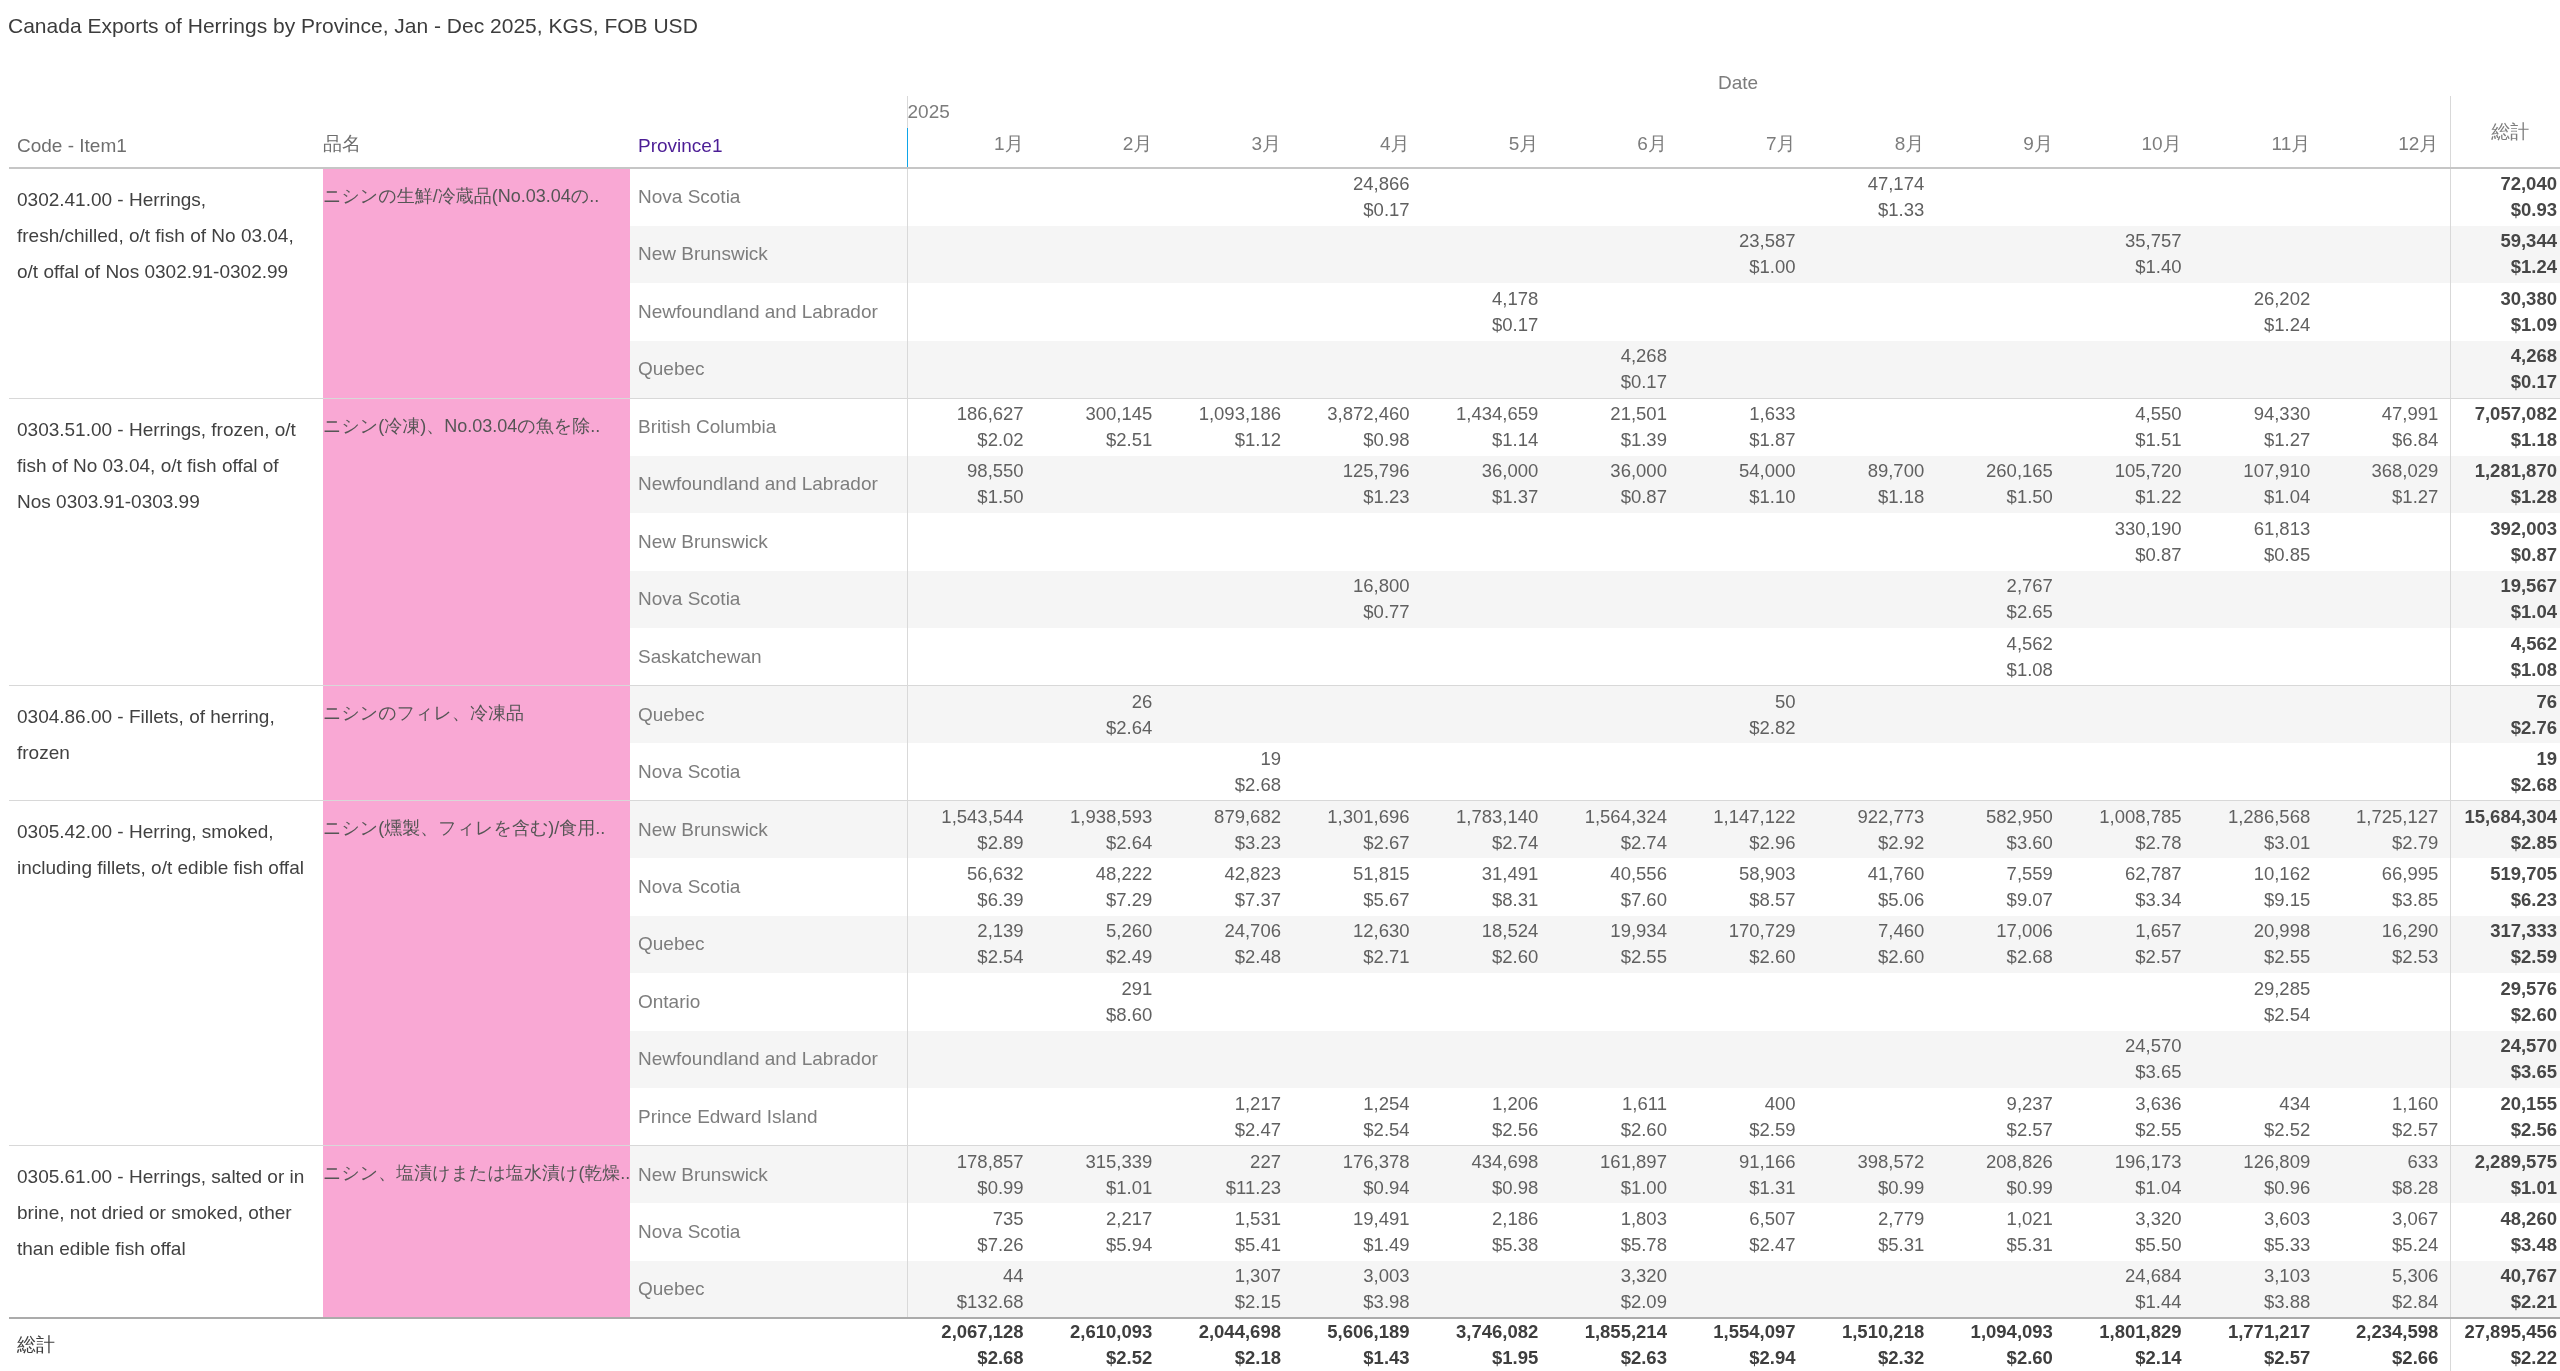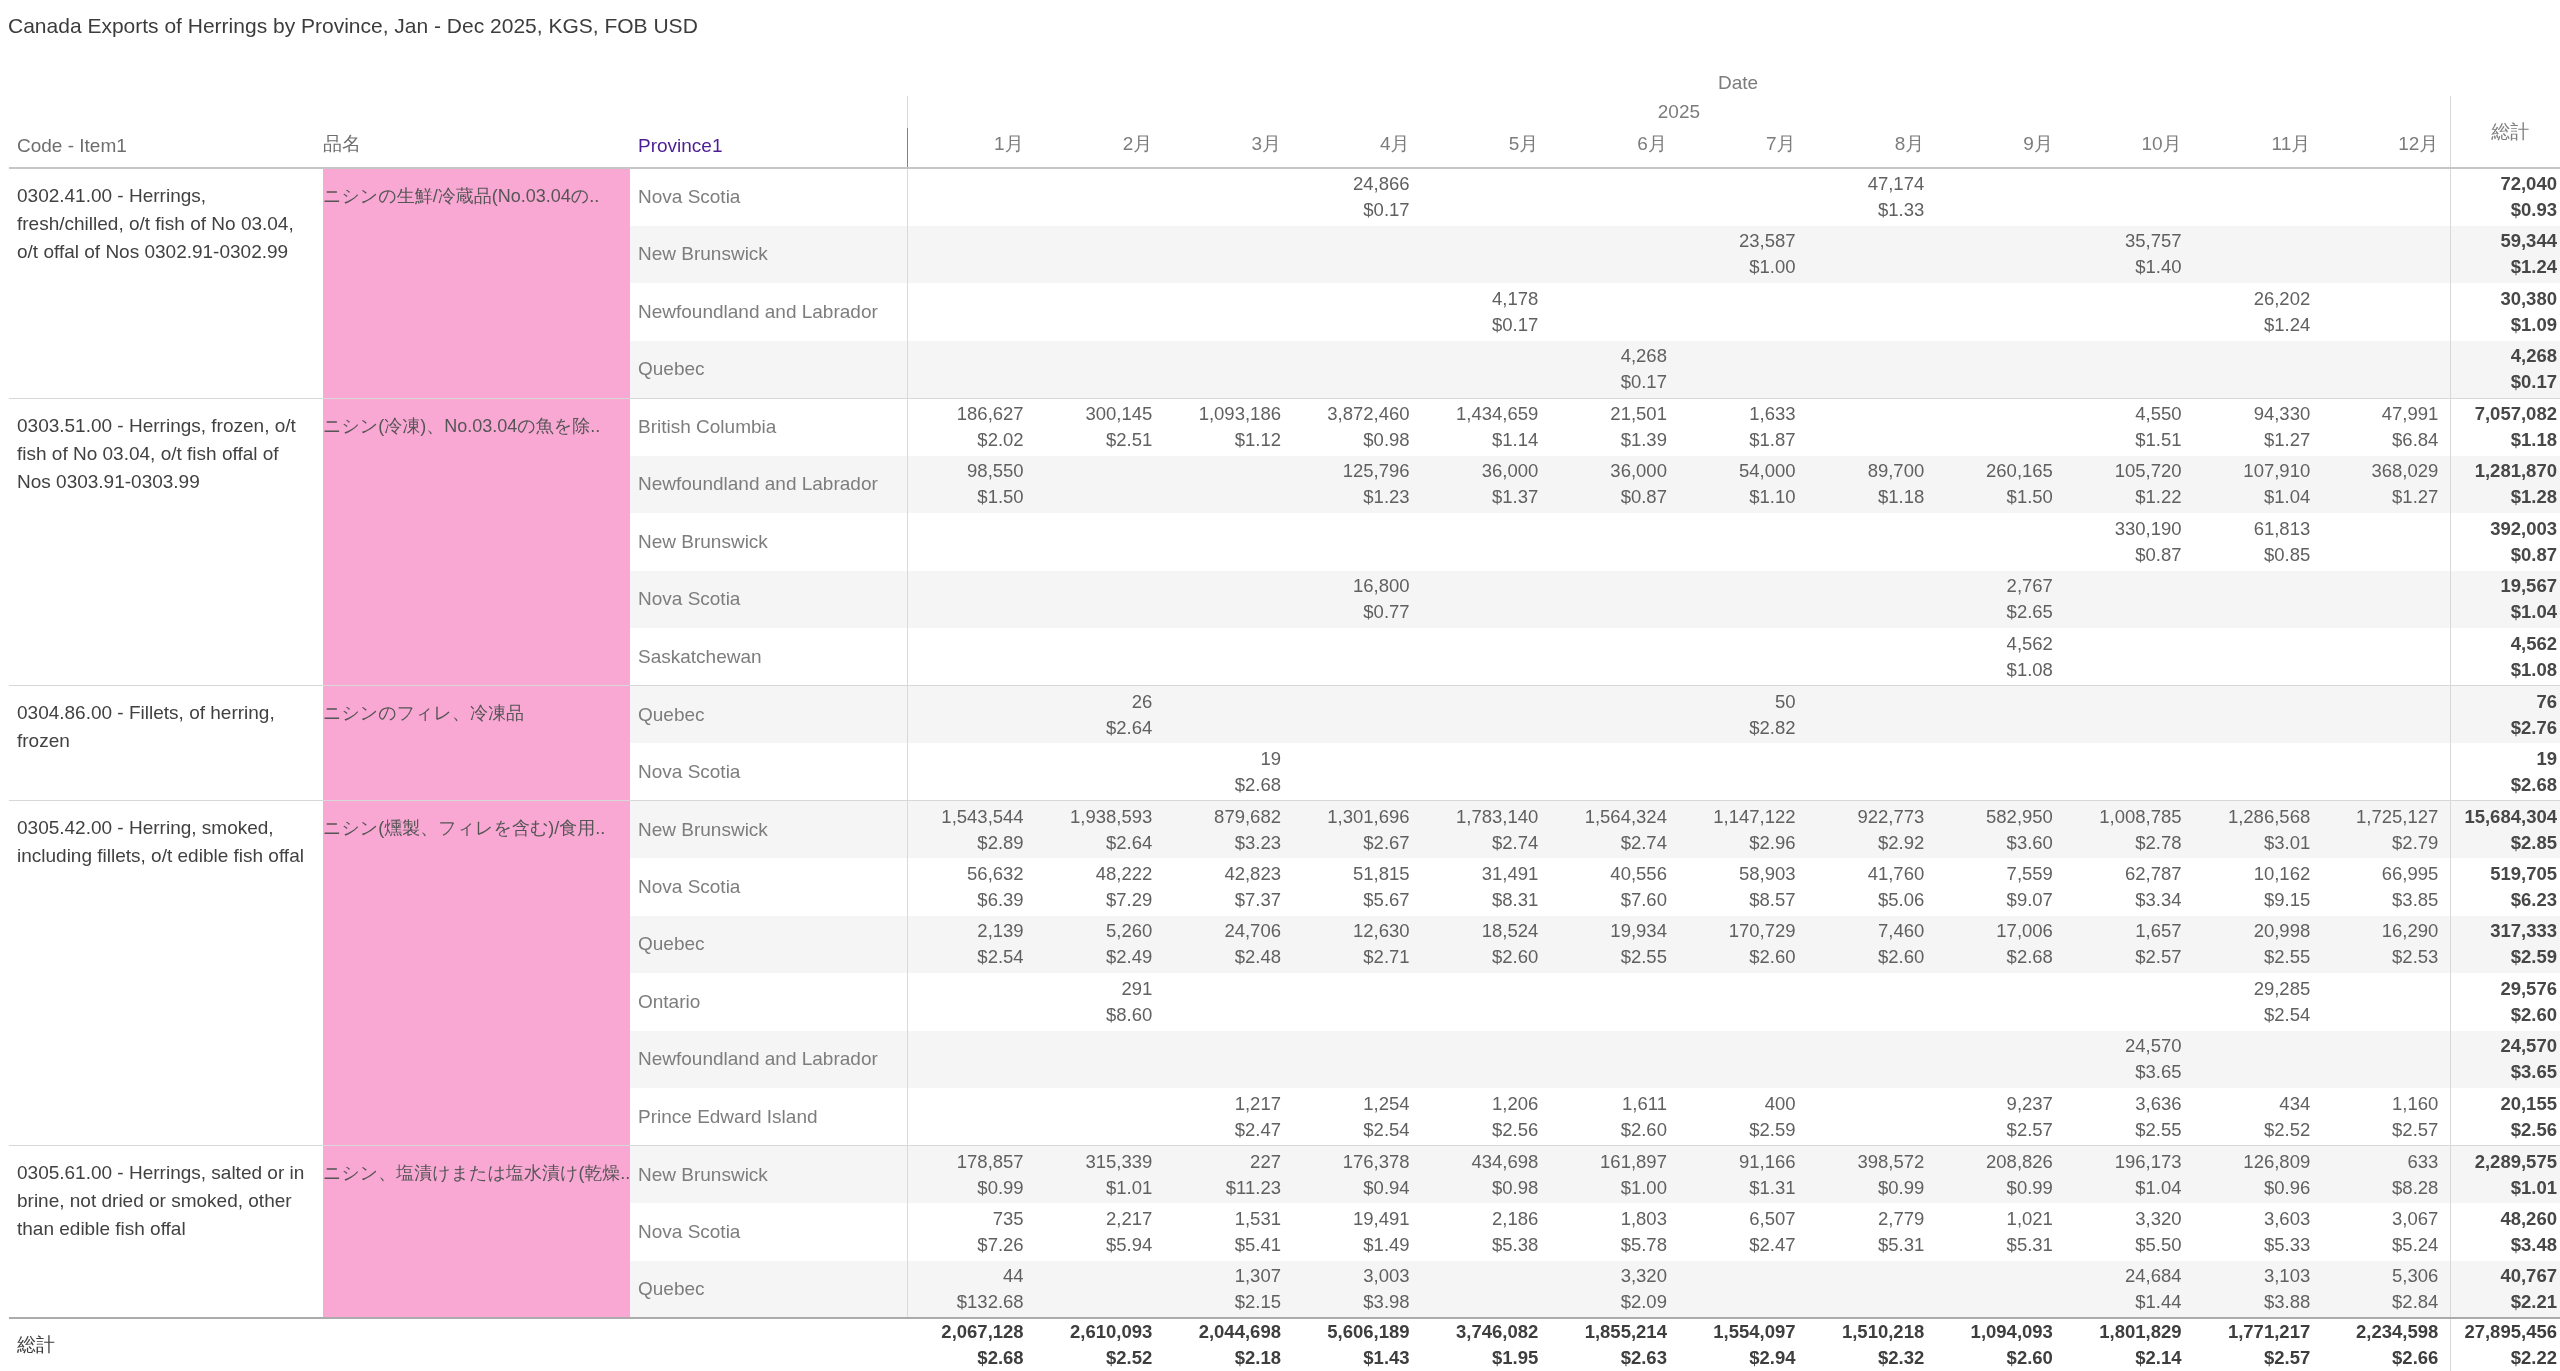--- a/index.html
+++ b/index.html
@@ -3,31 +3,31 @@
 <meta charset="utf-8">
 <style>
   html,body{margin:0;padding:0;background:#ffffff;}
   body{font-family:"Liberation Sans","DejaVu Sans",sans-serif;}
   #app{width:2560px;height:1371px;overflow:hidden;background:#fff;}
   .title{box-sizing:border-box;height:72px;padding:14px 0 0 8px;font-size:21px;color:#3c3c3c;}
   table{border-collapse:collapse;table-layout:fixed;width:2560px;margin-left:9px;}
   th,td{box-sizing:border-box;}
   thead th{font-weight:normal;color:#7c7c7c;font-size:19px;padding:0;}
   .date-h{text-align:center;height:24px;vertical-align:bottom;padding-bottom:2px;}
-  .year-h{text-align:center;height:32px;vertical-align:middle;}
+  .year-h{text-align:left;height:32px;vertical-align:middle;}
   .total-h{text-align:center;vertical-align:middle;border-left:1px solid #d9d9d9;border-bottom:2px solid #c6c6c6;}
   .blank-l{height:24px;}
   .blank-l2{height:32px;border-right:1px solid #d9d9d9;}
   .code-h,.name-h{text-align:left;vertical-align:bottom;padding:0 0 10px 8px;height:40px;border-bottom:2px solid #c6c6c6;color:#6e6e6e;}
   .name-h{padding-left:0;}
   .prov-h{text-align:left;vertical-align:bottom;padding:0 0 10px 8px;height:40px;border-right:1px solid #0ea5e9;border-bottom:2px solid #c6c6c6;color:#4c1d95;}
   .month-h{text-align:right;vertical-align:bottom;padding:0 12px 10px 0;height:40px;border-bottom:2px solid #c6c6c6;}
   tbody td{height:57.5px;padding:0;font-size:18.5px;}
   .code{vertical-align:top;color:#414141;background:#fff;}
-  .code-text{padding:13px 14px 0 8px;line-height:28px;font-size:19px;}
+  .code-text{padding:13px 14px 0 8px;line-height:36px;font-size:19px;}
   .jname{vertical-align:top;color:#555;background:#f9a8d4;}
   .jname-text{padding:15px 8px 0 0;font-size:18px;white-space:nowrap;overflow:hidden;}
   .prov{color:#7d7d7d;font-size:19px;padding-left:8px;border-right:1px solid #d9d9d9;vertical-align:middle;text-align:left;}
   .val{text-align:right;color:#606060;vertical-align:middle;padding-right:12px;}
   .val .q,.val .p{line-height:26px;}
   .total{border-left:1px solid #d9d9d9;color:#474747;font-weight:bold;}
   tr.stripe .prov,tr.stripe .val{background:#f5f5f5;}
   tbody.group{border-top:1px solid #d8d8d8;}
   tbody.group.first{border-top:none;}
   tbody.grand{border-top:2px solid #ababab;border-bottom:1px solid #d8d8d8;}

